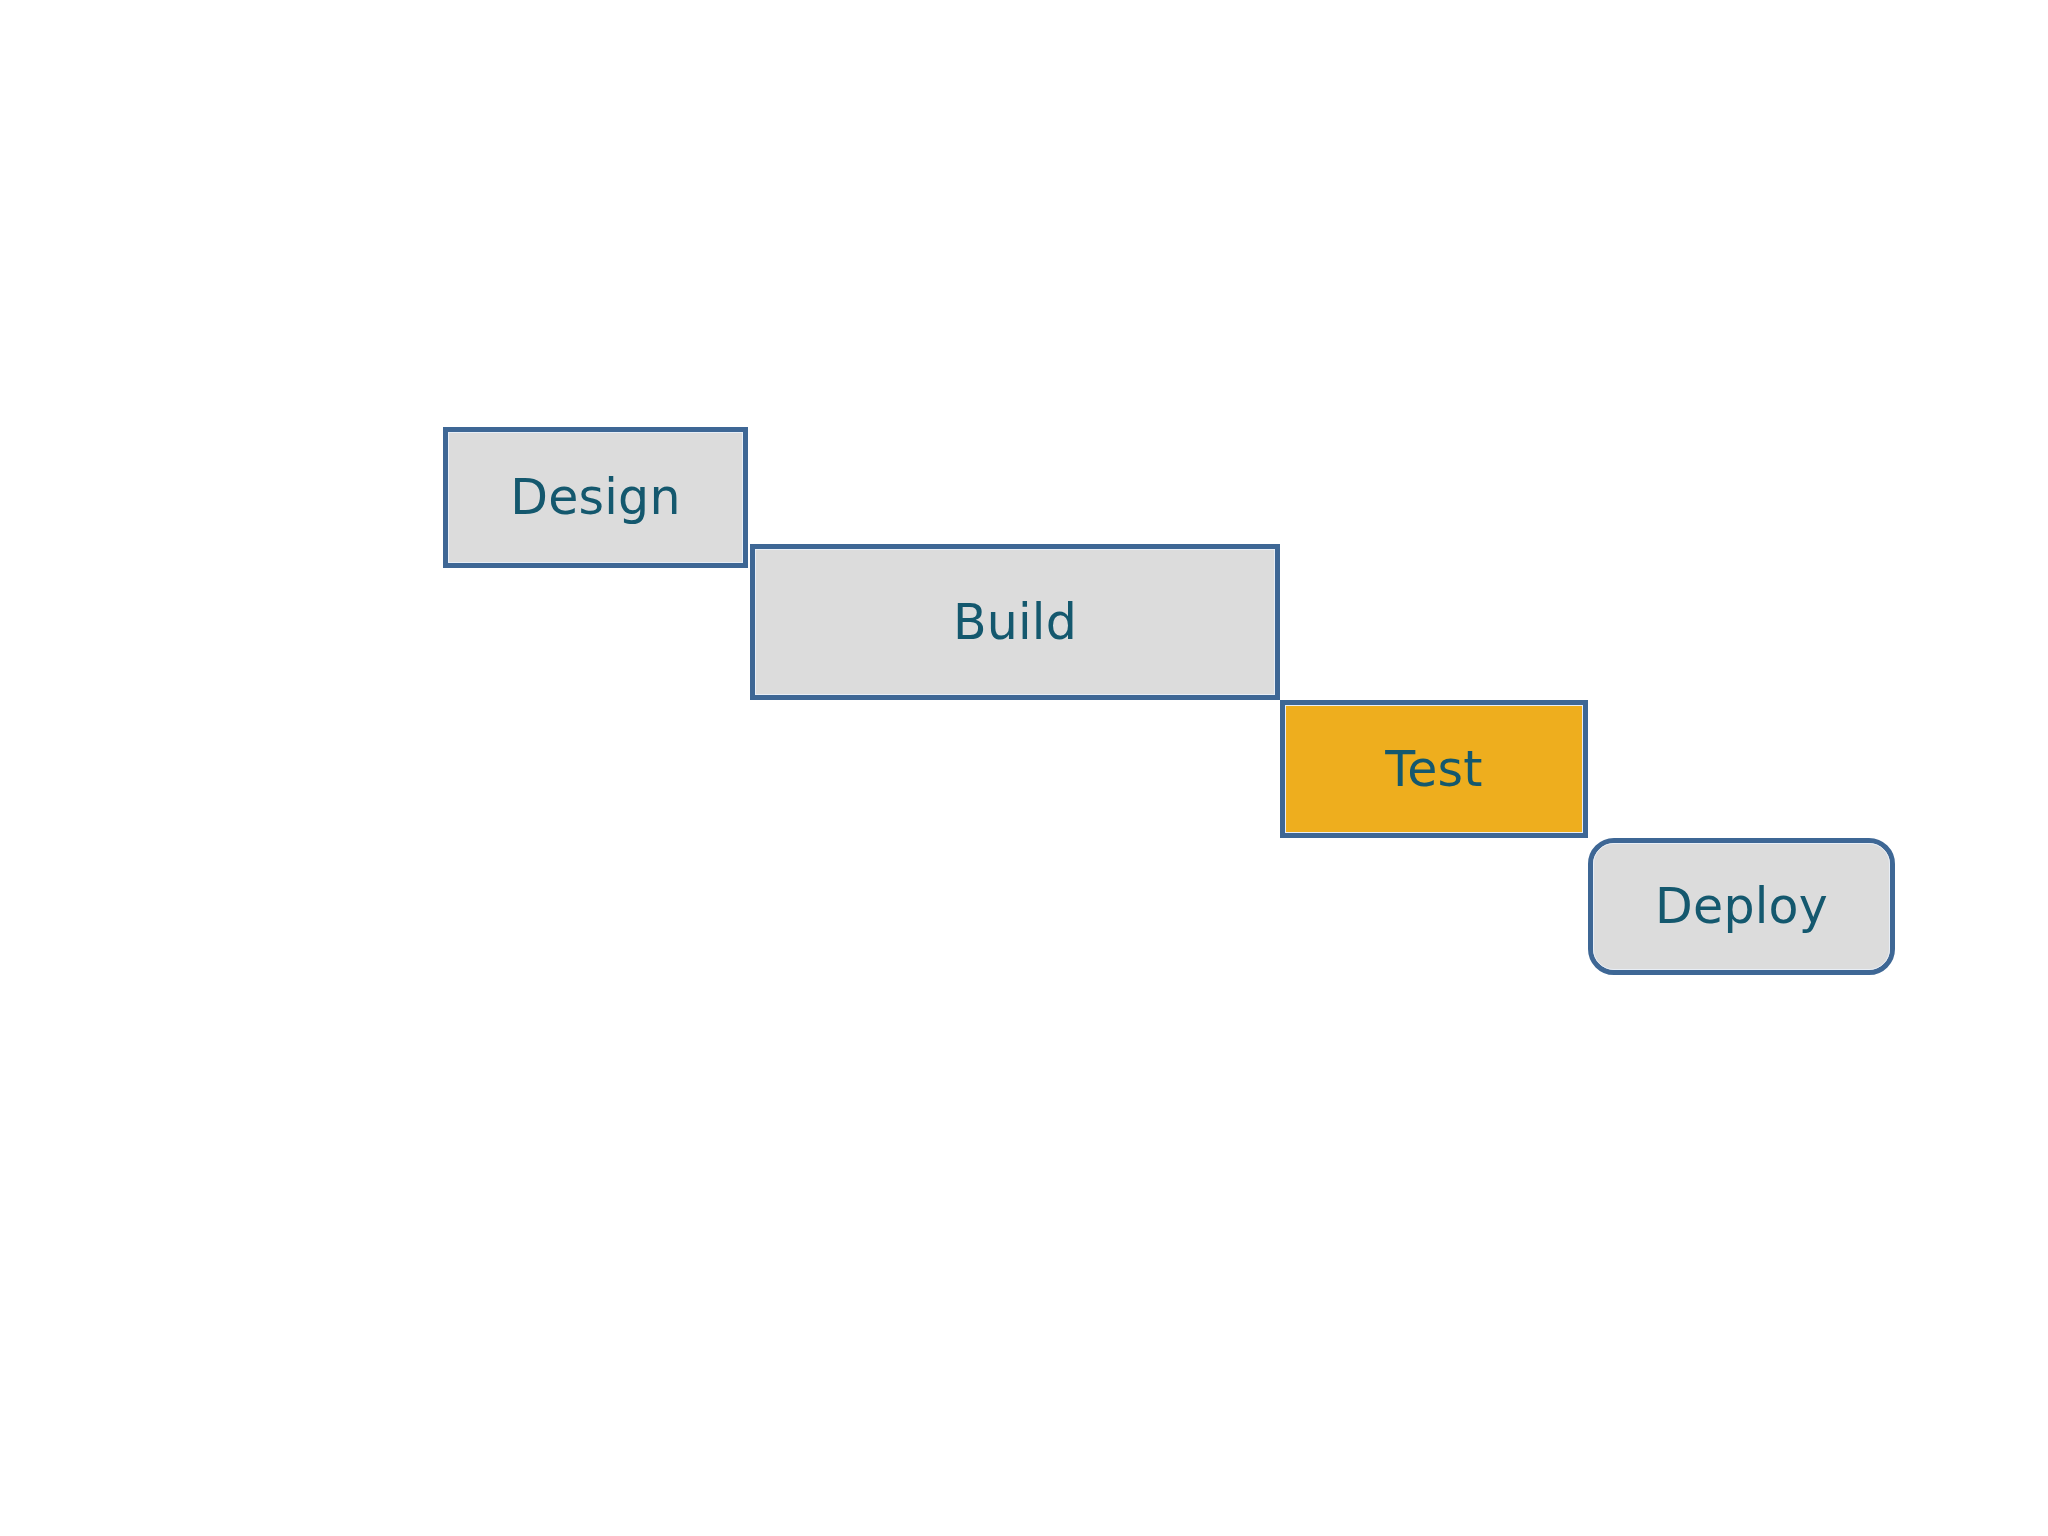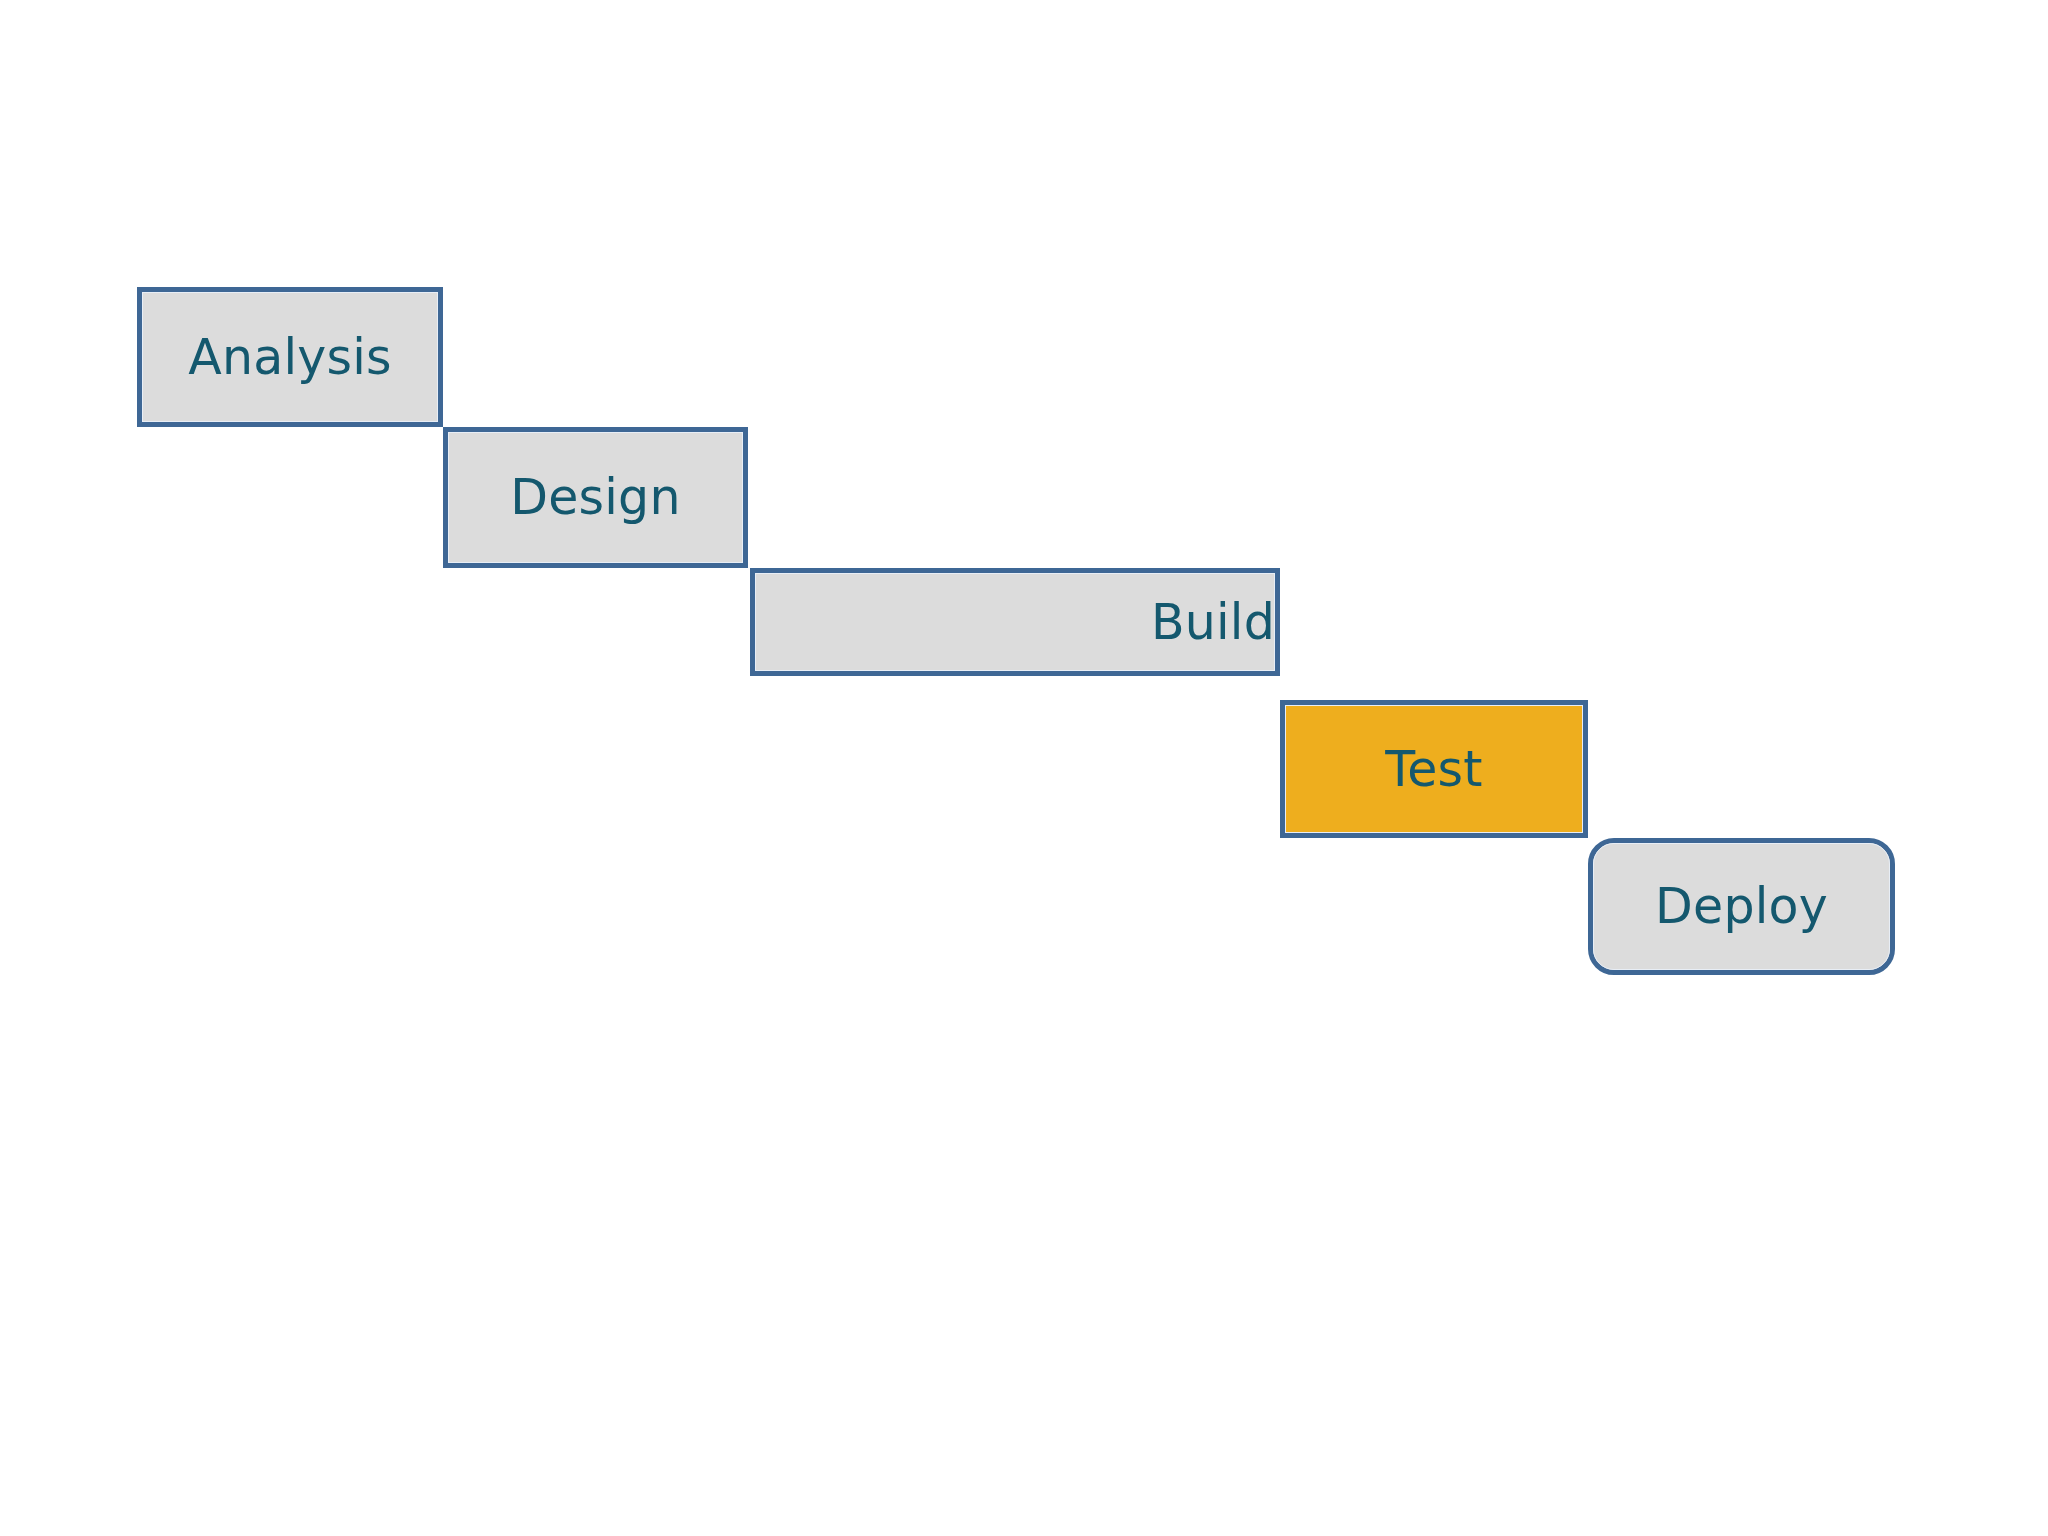--- a/index.html
+++ b/index.html
@@ -44,32 +44,29 @@
     font-weight: 400;
     letter-spacing: 0.2px;
     line-height: 1;
     white-space: nowrap;
     -webkit-font-smoothing: antialiased;
   }
 
   
   #stage-analysis { left: 137px;  top: 287px; width: 306px; height: 140px; z-index: 5; }
   #stage-design   { left: 443px;  top: 427px; width: 305px; height: 141px; z-index: 4; }
-  #stage-build    { left: 750px;  top: 568px; width: 530px; height: 108px; z-index: 3; justify-content: flex-end; }
+  #stage-build    { left: 750px;  top: 544px; width: 530px; height: 156px; z-index: 3; }
   #stage-test     { left: 1280px; top: 700px; width: 308px; height: 138px; z-index: 2; }
   #stage-deploy   { left: 1588px; top: 838px; width: 307px; height: 137px; z-index: 1; border-radius: 26px; }
 </style>
 </head>
 <body>
 
 <div id="canvas">
 
-  <div class="stage-box" id="stage-analysis">
-    <span class="stage-label">Analysis</span>
-  </div>
 
   <div class="stage-box" id="stage-design">
     <span class="stage-label">Design</span>
   </div>
 
   <div class="stage-box" id="stage-build">
     <span class="stage-label">Build</span>
   </div>
 
   <div class="stage-box accent" id="stage-test">

